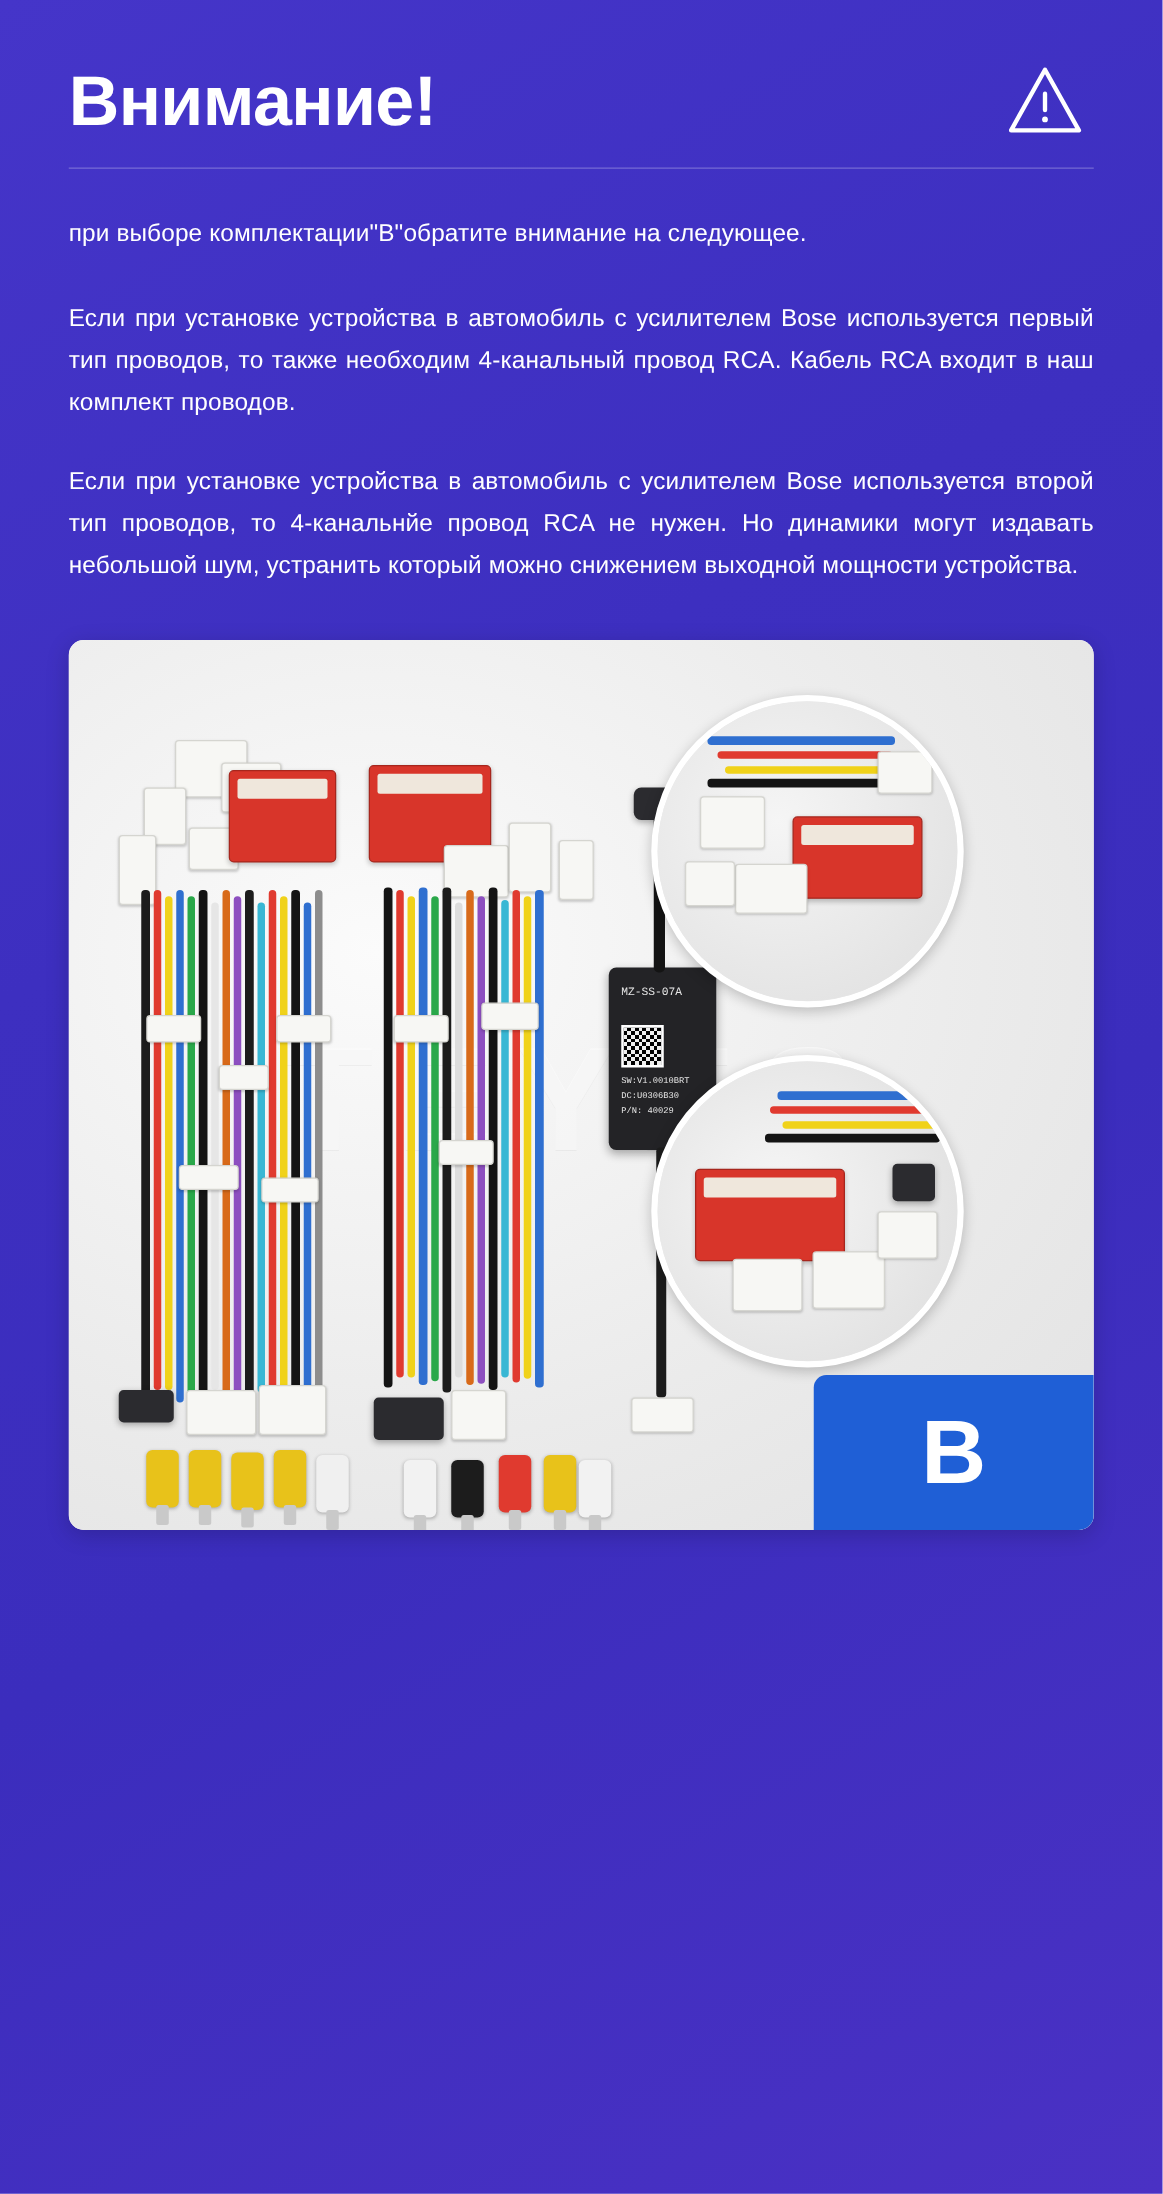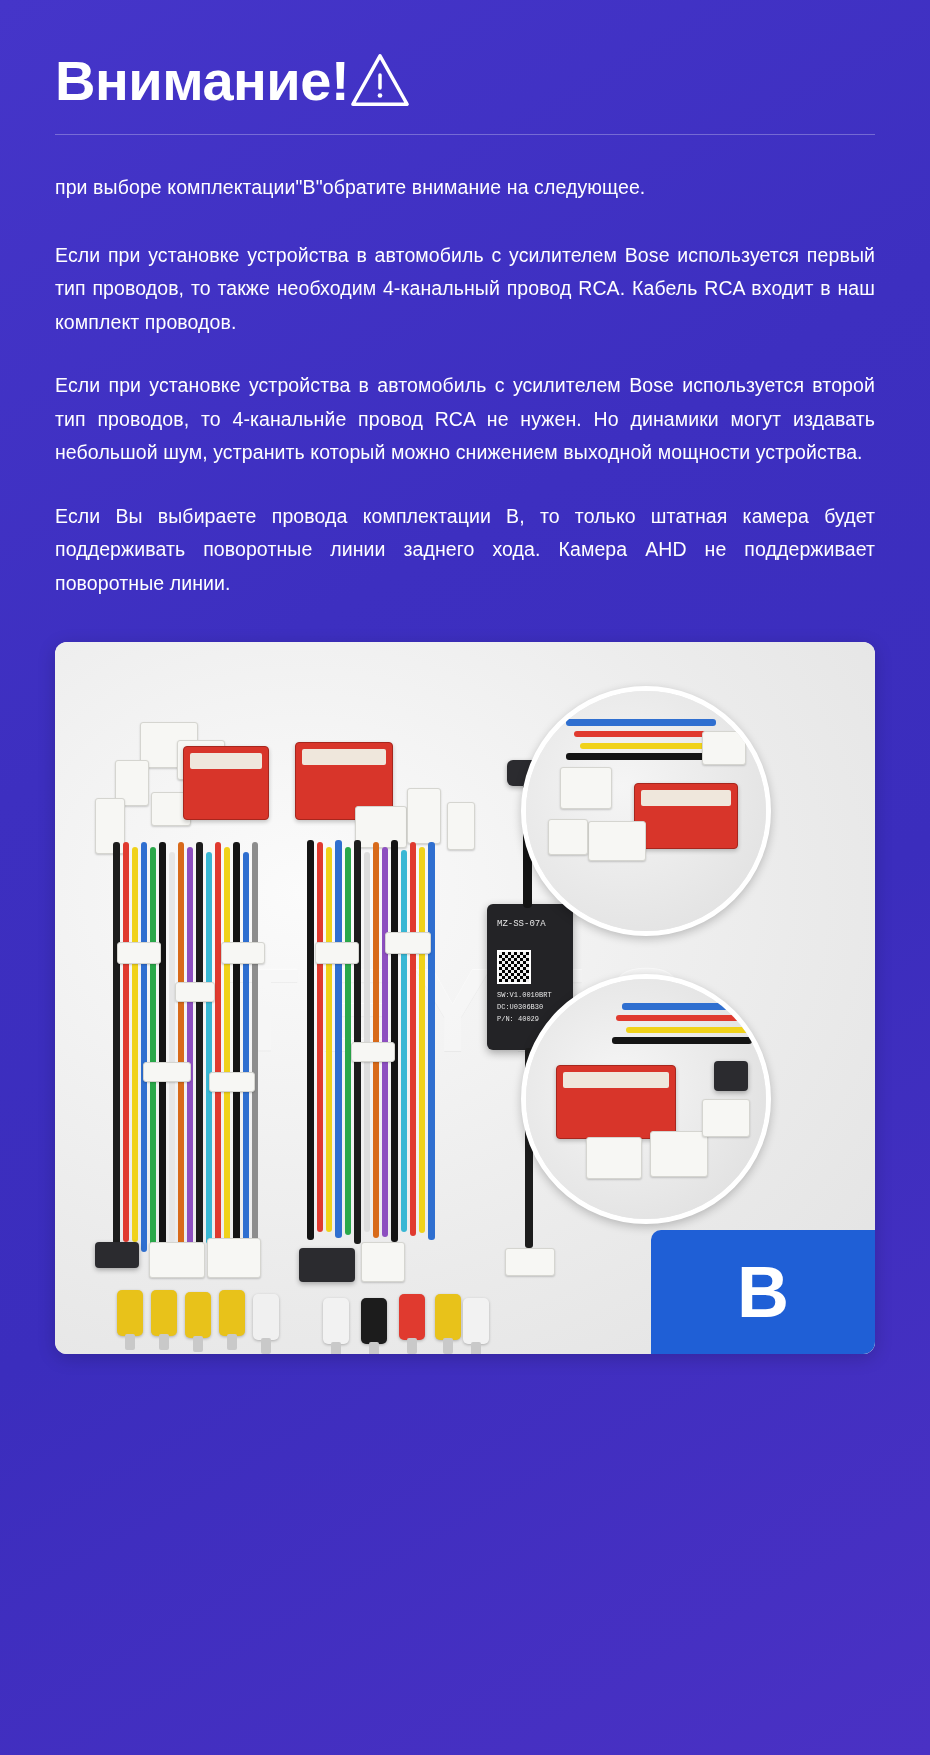--- a/index.html
+++ b/index.html
@@ -17,20 +17,21 @@
   .page {
     position: relative;
     width: 930px;
     height: 1755px;
     padding: 0 55px;
   }
   
   .header {
     display: flex;
     align-items: center;
+    justify-content: space-between;
     padding-top: 50px;
     padding-bottom: 22px;
   }
   .title {
     font-size: 56px;
     font-weight: bold;
     letter-spacing: -0.5px;
     line-height: 1.1;
     color: #ffffff;
   }
@@ -201,21 +202,20 @@
       <circle cx="32" cy="47" r="2.4" fill="#ffffff"></circle>
     </svg>
   </div>
 
   <div class="divider"></div>
 
   <div class="body-text">
     <p class="lead">при выборе комплектации"B"обратите внимание на следующее.</p>
     <p>Если при установке устройства в автомобиль с усилителем Bose используется первый тип проводов, то также необходим 4-канальный провод RCA. Кабель RCA входит в наш комплект проводов.</p>
     <p>Если при установке устройства в автомобиль с усилителем Bose используется второй тип проводов, то 4-канальнйе провод RCA не нужен. Но динамики могут издавать небольшой шум, устранить который можно снижением выходной мощности устройства.</p>
-    <p>Если Вы выбираете провода комплектации B, то только штатная камера будет поддерживать поворотные линии заднего хода. Камера AHD не поддерживает поворотные линии.</p>
   </div>
 
   <div class="photo-card">
     <div class="photo-inner"></div>
 
     <div class="watermark">TEYES</div>
 
     <div class="bundle">
 
       <div class="conn-white" style="left:85px; top:80px; width:58px; height:46px;"></div>

